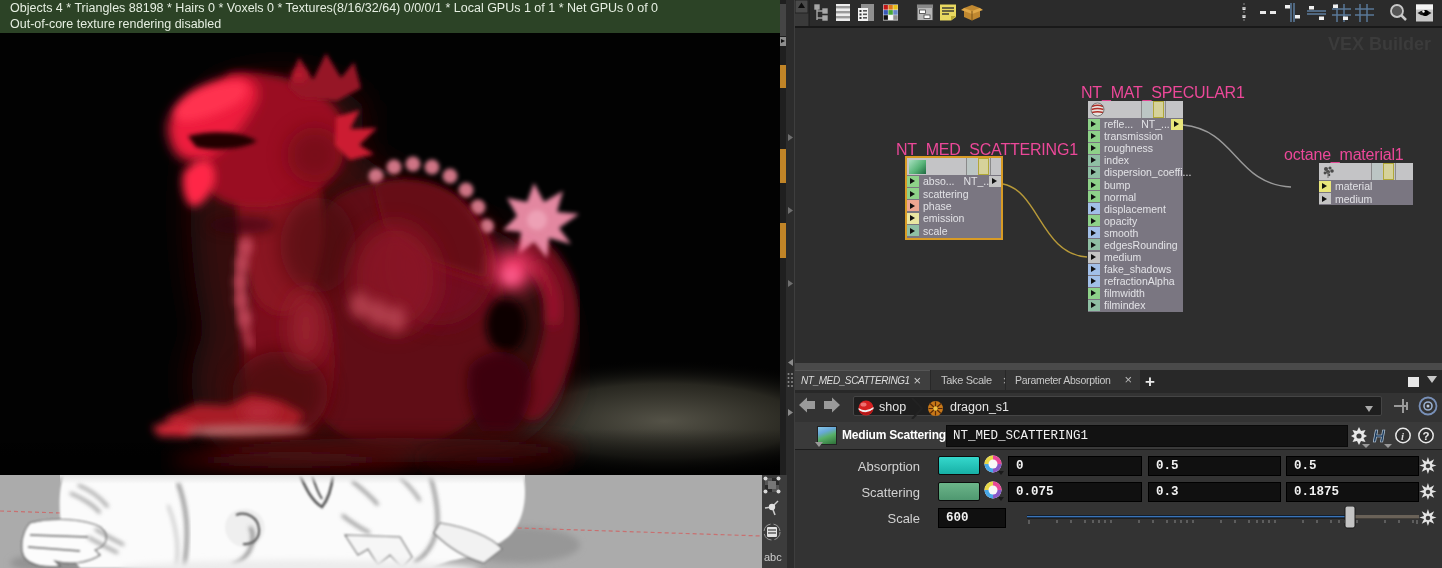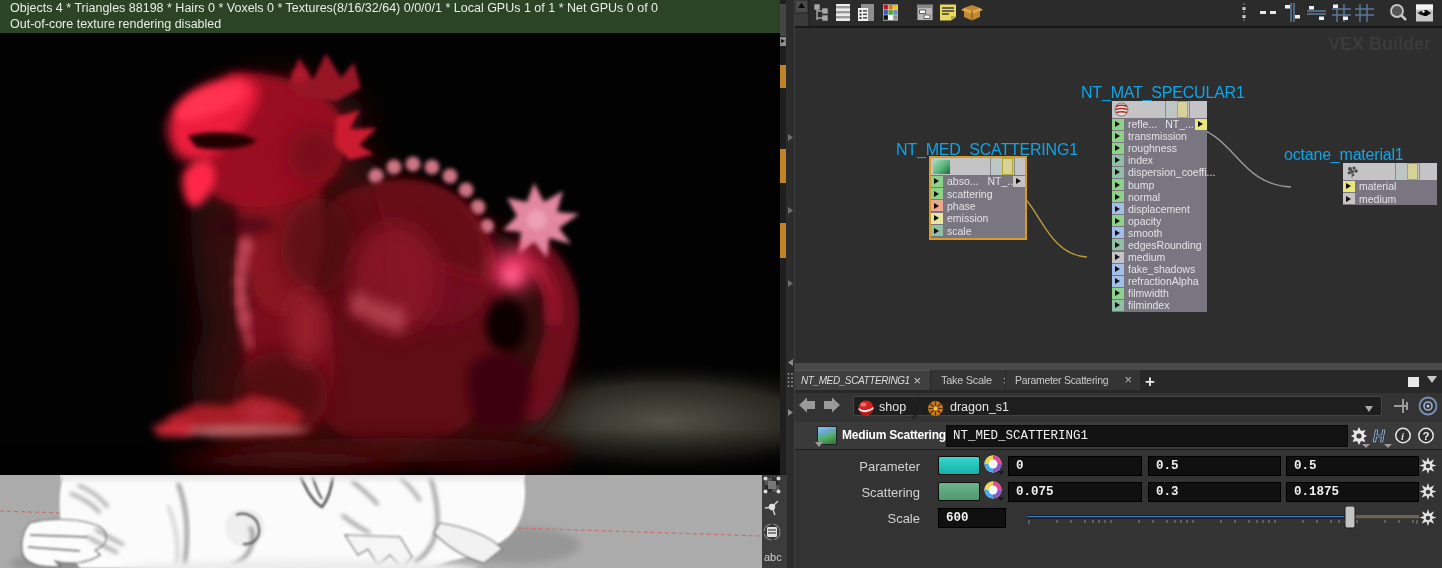--- a/index.html
+++ b/index.html
@@ -26,26 +26,26 @@
 #right { left:795px; top:0; width:647px; height:568px; background:#2e2e2e; }
 #toolbar { left:0; top:0; width:647px; height:28px; background:#2b2b2b; border-bottom:2px solid #191919; }
 #network { left:0; top:28px; width:647px; height:335px; background:#2e2e2e; overflow:hidden; }
 #wm { position:absolute; right:11px; top:6px; font-size:18px; font-weight:bold; color:#3b3b3b; }
 
 
 .node { position:absolute; background:#7a7681; }
 .node .hdr { height:17px; background:#c4c4c6; position:relative; }
 .nrow { height:12.4px; display:flex; align-items:center; font-size:10.5px; color:#e2e2e6;
   white-space:nowrap; position:relative; overflow:visible; }
-.node { overflow:visible;margin-left:24px; }
+.node { overflow:visible; }
 .n2 .nrow { height:12.1px; }
 .pin { width:12px; height:11px; margin-right:4px; flex:none; position:relative; }
 .pin:after { content:""; position:absolute; left:3px; top:2.5px; border-left:5px solid #111;
   border-top:3px solid transparent; border-bottom:3px solid transparent; }
-.ntitle { position:absolute; font-size:16px; color:#0ea5e9; white-space:nowrap; letter-spacing:-0.2px; }
+.ntitle { position:absolute; font-size:16px; color:#ec4899; white-space:nowrap; letter-spacing:-0.2px; }
 
 
 #hdiv { left:0; top:363px; width:647px; height:7px; background:#4a4a4a; }
 
 
 #tabs { left:0; top:370px; width:647px; height:23px; background:#282828; }
 .tab { position:absolute; top:0; height:20px; color:#c4c4c4; font-size:12px;
   display:flex; align-items:center; white-space:nowrap; overflow:hidden; letter-spacing:-0.3px; }
 
 
@@ -533,21 +533,21 @@
     <div id="tabs" class="abs">
       <div class="tab" style="left:0;width:135px;background:#3f3f3f;border-top:1px solid #555">
         <span style="font-style:italic;font-size:10px;letter-spacing:-0.4px;color:#dedede;margin-left:6px">NT_MED_SCATTERING1</span>
         <span style="color:#cccccc;font-size:13px;letter-spacing:0;position:absolute;right:9px;top:2px">×</span>
       </div>
       <div class="tab" style="left:136px;width:74px;background:#343434">
         <span style="font-size:11px;color:#c8c8c8;margin-left:10px">Take Scale</span>
         <span style="color:#b8b8b8;font-size:13px;margin-left:11px;letter-spacing:0">×</span>
       </div>
       <div class="tab" style="left:211px;width:134px;background:#343434">
-        <span style="font-size:10.5px;color:#c8c8c8;margin-left:9px">Parameter Scattering</span>
+        <span style="font-size:10.5px;color:#c8c8c8;margin-left:9px">Parameter Absorption</span>
         <span style="color:#b8b8b8;font-size:13px;letter-spacing:0;position:absolute;right:8px;top:2px">×</span>
       </div>
       <div style="position:absolute;left:350px;top:2px;color:#e8e8e8;font-size:17px;font-weight:bold">+</div>
       <div style="position:absolute;left:613px;top:7px;width:11px;height:10px;background:#e8e8e8"></div>
       <div style="position:absolute;left:632px;top:6px;width:0;height:0;border-left:5px solid transparent;border-right:5px solid transparent;border-top:7px solid #c8c8c8"></div>
     </div>
     <div id="pathbar" class="abs">
       <svg width="56" height="29" viewBox="0 0 56 29" style="position:absolute;left:0;top:0">
         <path d="M20 8 L12 8 L12 4.5 L4 12 L12 19.5 L12 16 L20 16 Z" fill="#9a9a9a"></path>
         <path d="M29 8 L37 8 L37 4.5 L45 12 L37 19.5 L37 16 L29 16 Z" fill="#9a9a9a"></path>
@@ -597,21 +597,21 @@
         <path d="M14 22 L22 22 L18 26 Z" fill="#999"></path>
         <text x="25" y="20" font-size="16" font-weight="bold" font-style="italic" fill="#1a3a5c" stroke="#b8c8d8" stroke-width="0.7" font-family="Liberation Sans">H</text>
         <path d="M36 22 L44 22 L40 26 Z" fill="#999"></path>
         <circle cx="55" cy="13.5" r="7.2" fill="#2e2e2e" stroke="#e8e8e8" stroke-width="1.5"></circle>
         <text x="53" y="18" font-size="11" font-style="italic" font-weight="bold" fill="#d8d8d8" font-family="Liberation Serif">i</text>
         <circle cx="78" cy="13.5" r="7.2" fill="#2e2e2e" stroke="#e8e8e8" stroke-width="1.5"></circle>
         <text x="74.5" y="18" font-size="11.5" font-weight="bold" fill="#e8e8e8" font-family="Liberation Sans">?</text>
       </svg>
     </div>
     <div id="params" class="abs">
-      <div class="plabel" style="top:9px">Parameter</div>
+      <div class="plabel" style="top:9px">Absorption</div>
       <div class="plabel" style="top:35px">Scattering</div>
       <div class="plabel" style="top:61px">Scale</div>
       <div class="sw" style="left:143px;top:6px;background:linear-gradient(180deg,#35d8cc,#17b0a6)"></div>
       <div class="sw" style="left:143px;top:32px;background:linear-gradient(180deg,#6cb58a,#4f9870)"></div>
       <svg width="24" height="24" viewBox="0 0 24 24" style="position:absolute;left:188px;top:4px">
         <circle cx="10" cy="10" r="8.5" fill="#fff"></circle>
         <path d="M10 1.5 A8.5 8.5 0 0 1 18.5 10 L10 10 Z" fill="#e84898"></path>
         <path d="M18.5 10 A8.5 8.5 0 0 1 10 18.5 L10 10 Z" fill="#8858c8"></path>
         <path d="M10 18.5 A8.5 8.5 0 0 1 1.5 10 L10 10 Z" fill="#48a8e8"></path>
         <path d="M1.5 10 A8.5 8.5 0 0 1 10 1.5 L10 10 Z" fill="#e8d848"></path>

